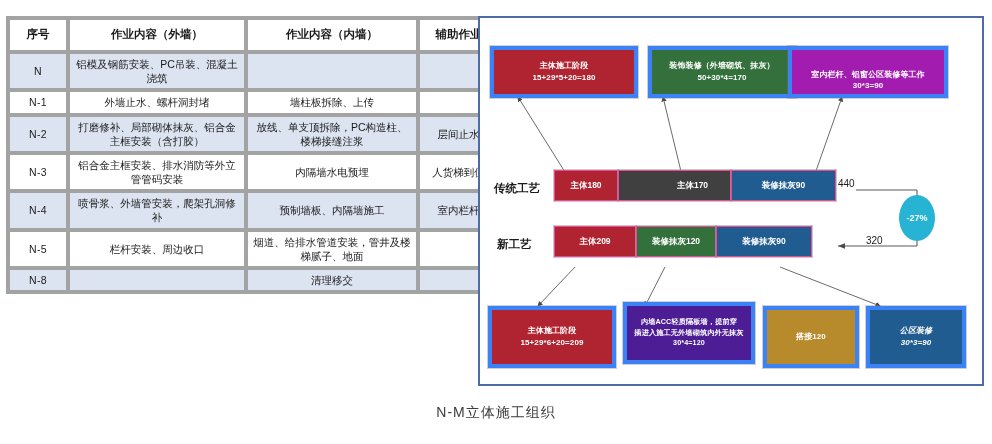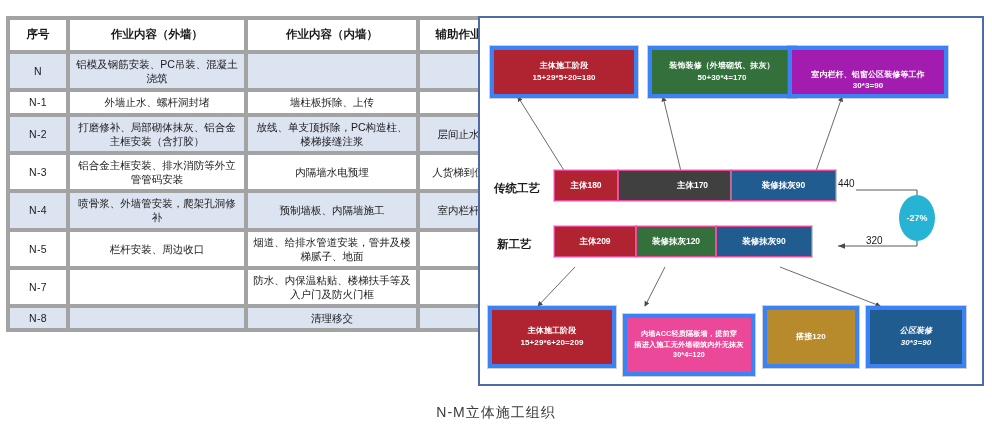--- a/index.html
+++ b/index.html
@@ -195,26 +195,20 @@
         <td>喷骨浆、外墙管安装，爬架孔洞修补</td>
         <td>预制墙板、内隔墙施工</td>
         <td>室内栏杆</td>
       </tr>
       <tr class="plain">
         <td class="seq">N-5</td>
         <td>栏杆安装、周边收口</td>
         <td>烟道、给排水管道安装，管井及楼梯腻子、地面</td>
         <td></td>
       </tr>
-      <tr class="plain">
-        <td class="seq">N-7</td>
-        <td></td>
-        <td>防水、内保温粘贴、楼梯扶手等及入户门及防火门框</td>
-        <td></td>
-      </tr>
       <tr class="band">
         <td class="seq">N-8</td>
         <td></td>
         <td>清理移交</td>
         <td></td>
       </tr>
     </tbody>
   </table>
 </div>
 
@@ -274,21 +268,21 @@
     <div class="totlabel" style="left:346px; top:217px;margin-left:40px;">320</div>
 
     <div class="badge" style="left: 419px; top: 177px; width: 36px; height: 46px; background: rgb(39, 179, 212);">-27%</div>
 
     <div class="node" style="left: 8px; top: 288px; width: 128px; height: 62px; background: rgb(176, 35, 48);">
       <div>
         <span>主体施工阶段</span>
         <span>15+29*6+20=209</span>
       </div>
     </div>
-    <div class="node" style="left: 143px; top: 296px; width: 132px; height: 62px; font-size: 7.2px; background: #ec4899;">
+    <div class="node" style="left: 143px; top: 284px; width: 132px; height: 62px; font-size: 7.2px; background: #4c1d95;">
       <div>
         <span>内墙ACC轻质隔板墙，提前穿</span>
         <span>插进入施工无外墙砌筑内外无抹灰</span>
         <span>30*4=120</span>
       </div>
     </div>
     <div class="node" style="left: 283px; top: 288px; width: 96px; height: 62px; background: rgb(183, 139, 43);">
       <div>
         <span>搭接120</span>
       </div>

